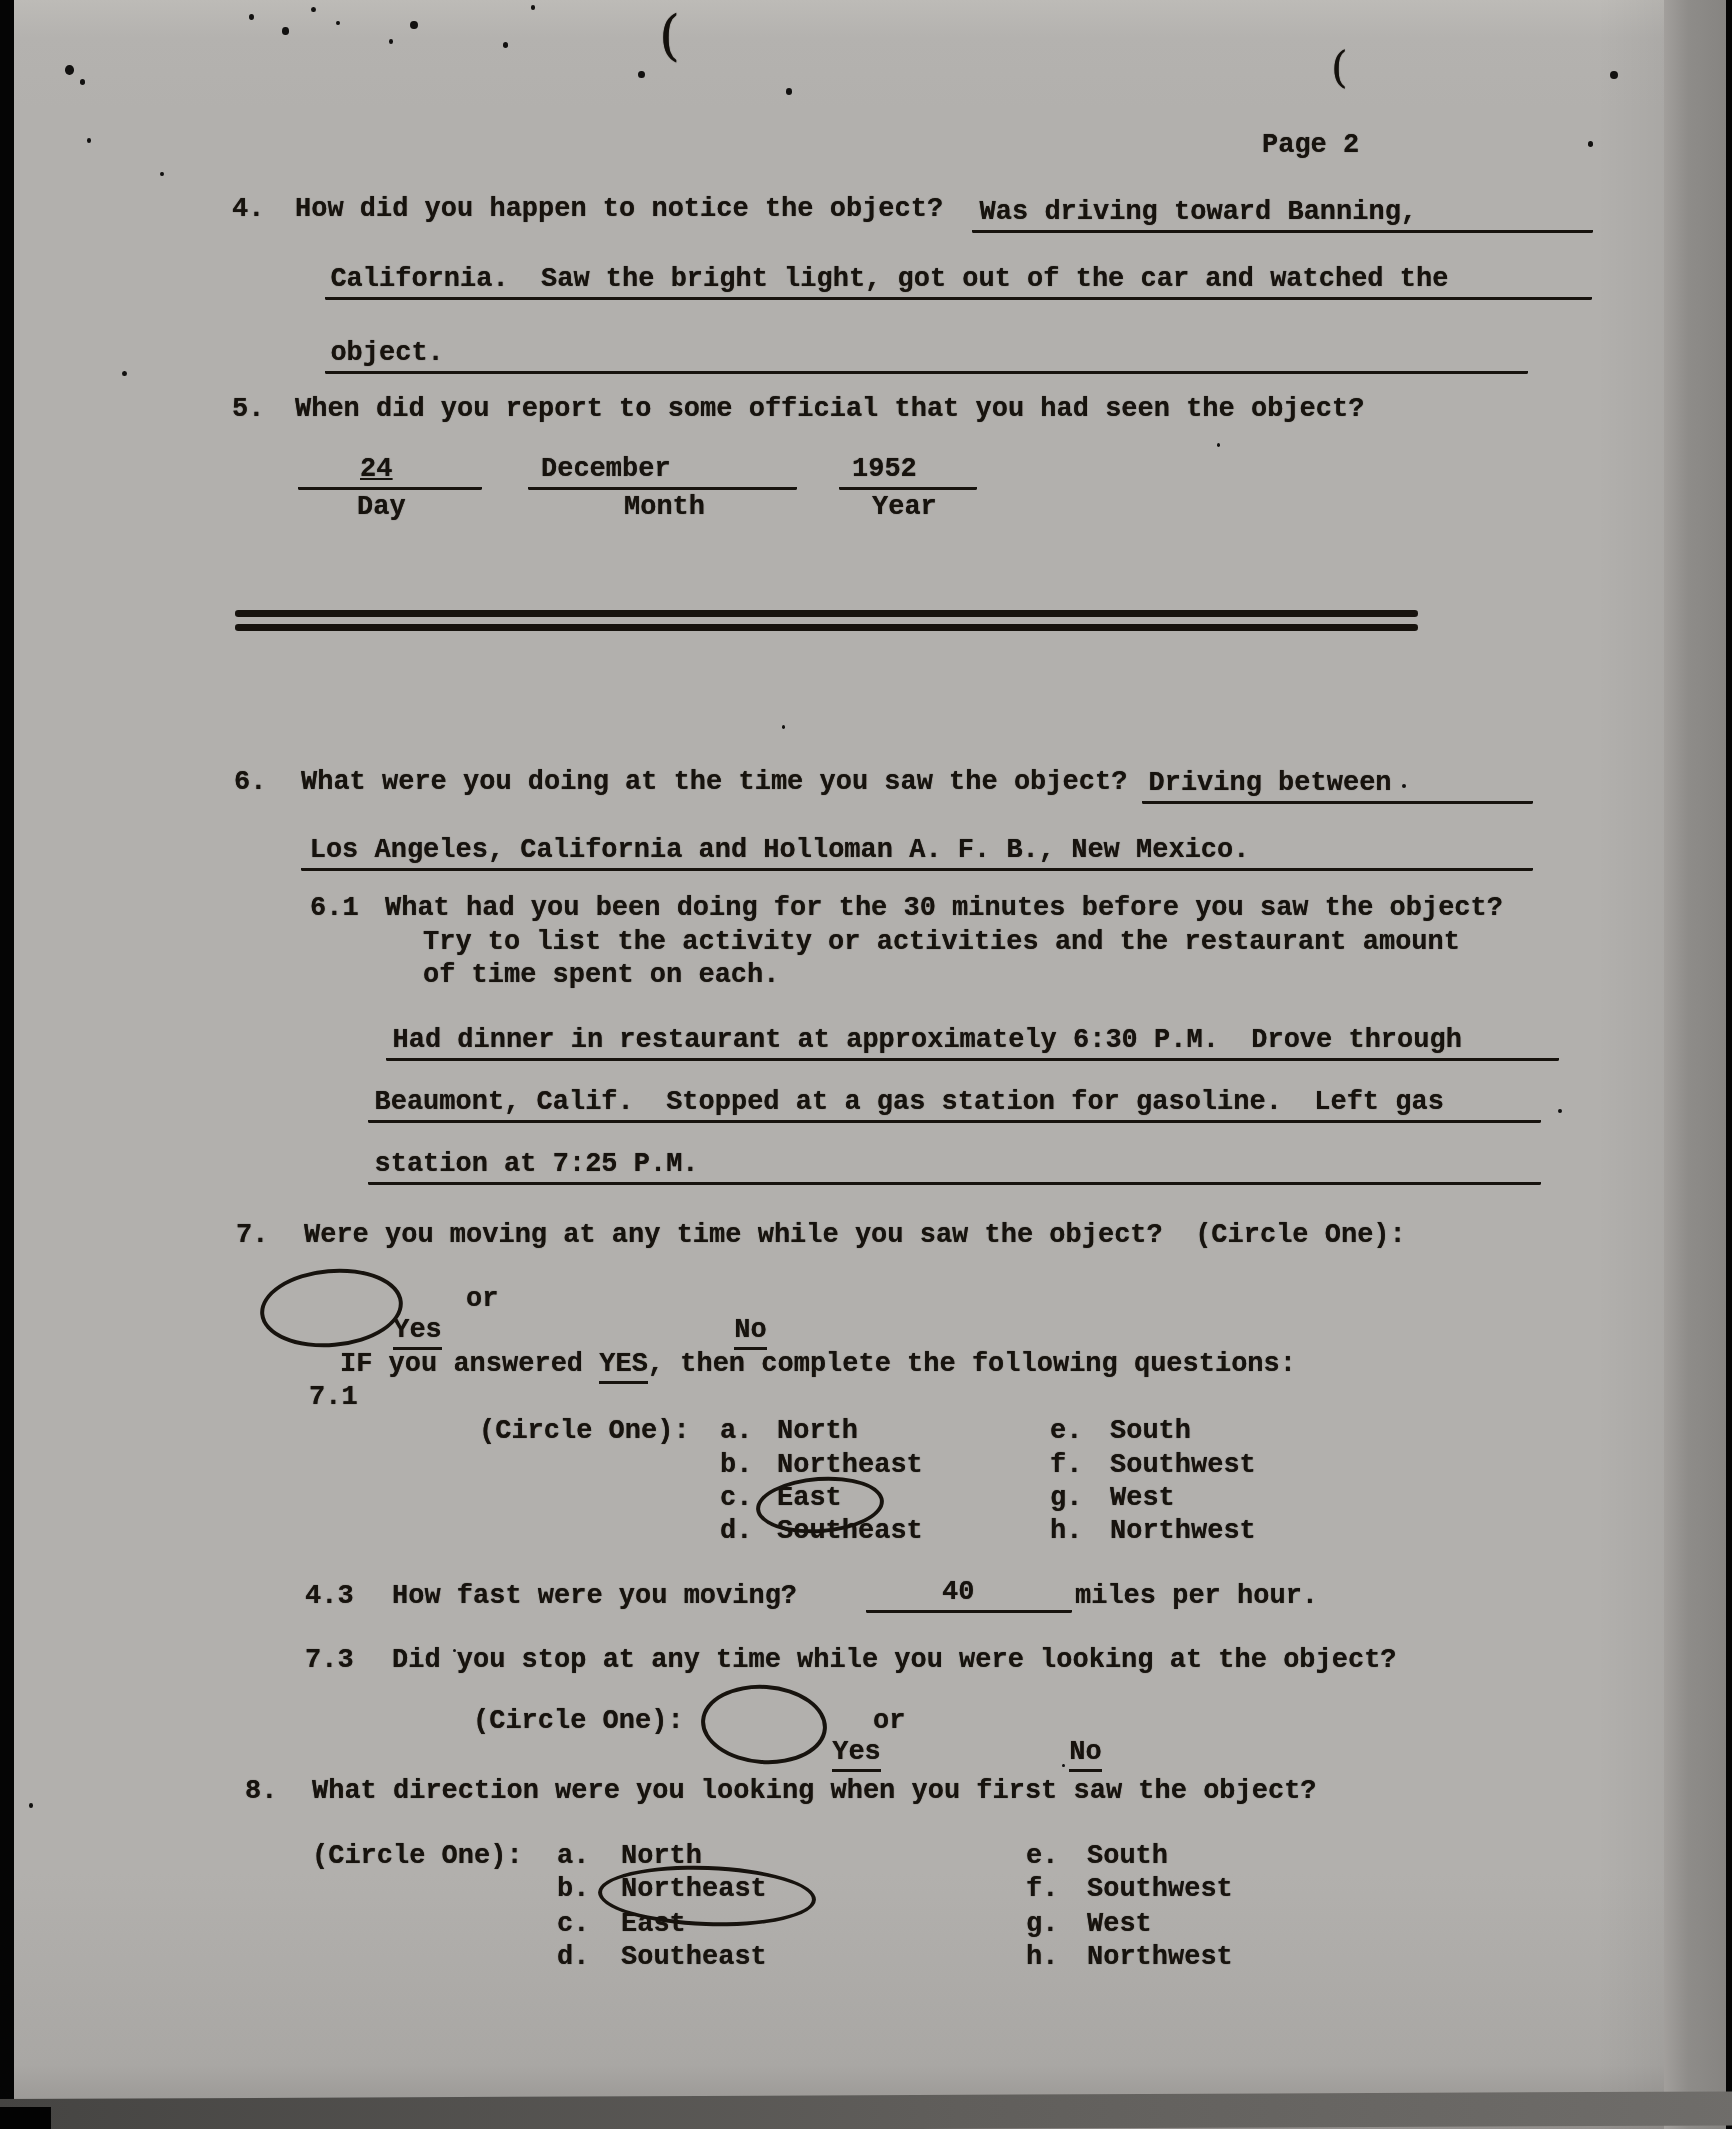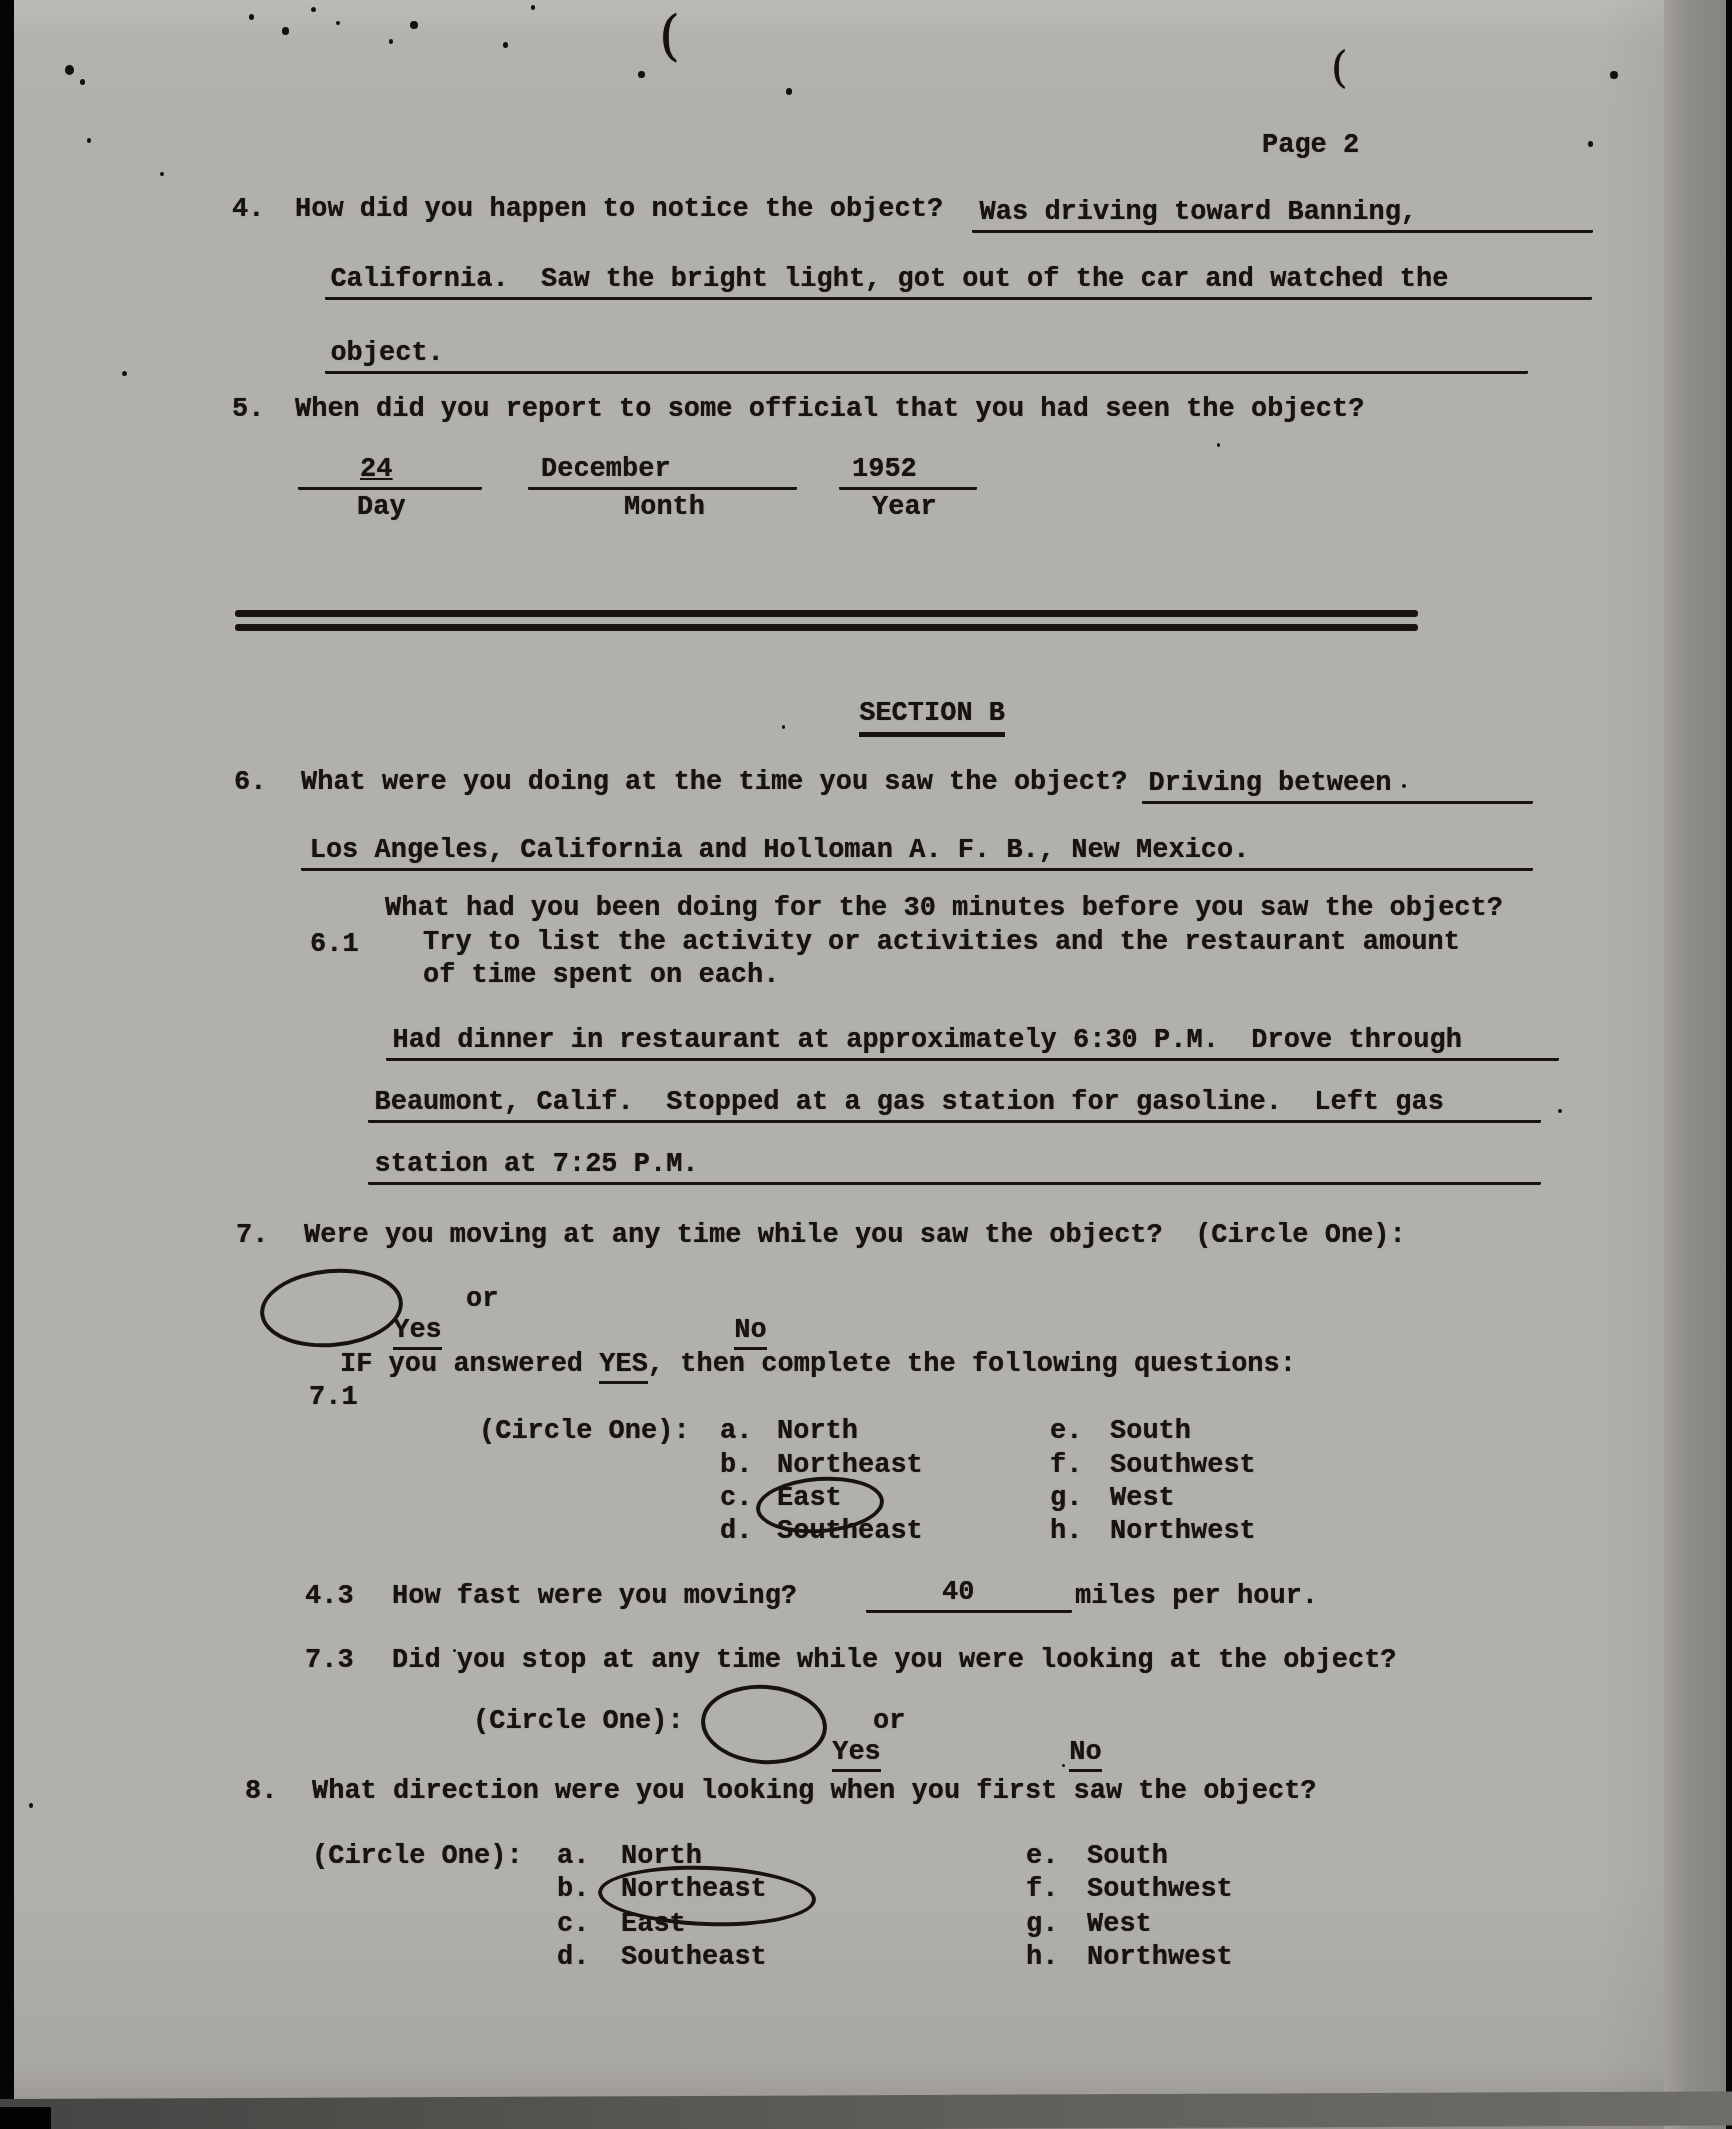--- a/index.html
+++ b/index.html
@@ -98,34 +98,31 @@
     </div>
     <div class="t" style="left:624px;top:492px;">Month</div>
     <div class="aline" style="left:839px;top:456px;width:138px;height:31px;">
       <span style="left:13px;">1952</span>
     </div>
     <div class="t" style="left:872px;top:492px;">Year</div>
 
     <div class="rule" style="left:235px;top:610px;width:1183px;"></div>
     <div class="rule" style="left:235px;top:624px;width:1183px;"></div>
 
-    <div class="t" style="left:762px;top:667px;">
-      <span class="uthick">SECTION B</span>
-    </div>
 
     <div class="t" style="left:234px;top:767px;">6.</div>
     <div class="t" style="left:301px;top:767px;">What were you doing at the time you saw the object?</div>
     <div class="aline" style="left:1142px;top:771px;width:391px;height:30px;">
       <span style="left:6.5px;">Driving between</span>
     </div>
     <div class="aline" style="left:301px;top:838px;width:1232px;height:30px;">
       <span style="left:8.7px;">Los Angeles, California and Holloman A. F. B., New Mexico.</span>
     </div>
 
-    <div class="t" style="left:310px;top:893px;margin-top:36px;">6.1</div>
+    <div class="t" style="left:310px;top:893px;">6.1</div>
     <div class="t" style="left:385px;top:893px;">What had you been doing for the 30 minutes before you saw the object?</div>
     <div class="t" style="left:423px;top:927px;">Try to list the activity or activities and the restaurant amount</div>
     <div class="t" style="left:423px;top:960px;">of time spent on each.</div>
     <div class="aline" style="left:368px;top:1026px;width:1173px;height:32px;margin-left:18px;">
       <span style="left:6.5px;">Had dinner in restaurant at approximately 6:30 P.M.  Drove through</span>
     </div>
     <div class="aline" style="left:368px;top:1088px;width:1173px;height:32px;">
       <span style="left:6.5px;">Beaumont, Calif.  Stopped at a gas station for gasoline.  Left gas</span>
     </div>
     <div class="aline" style="left:368px;top:1150px;width:1173px;height:32px;">

